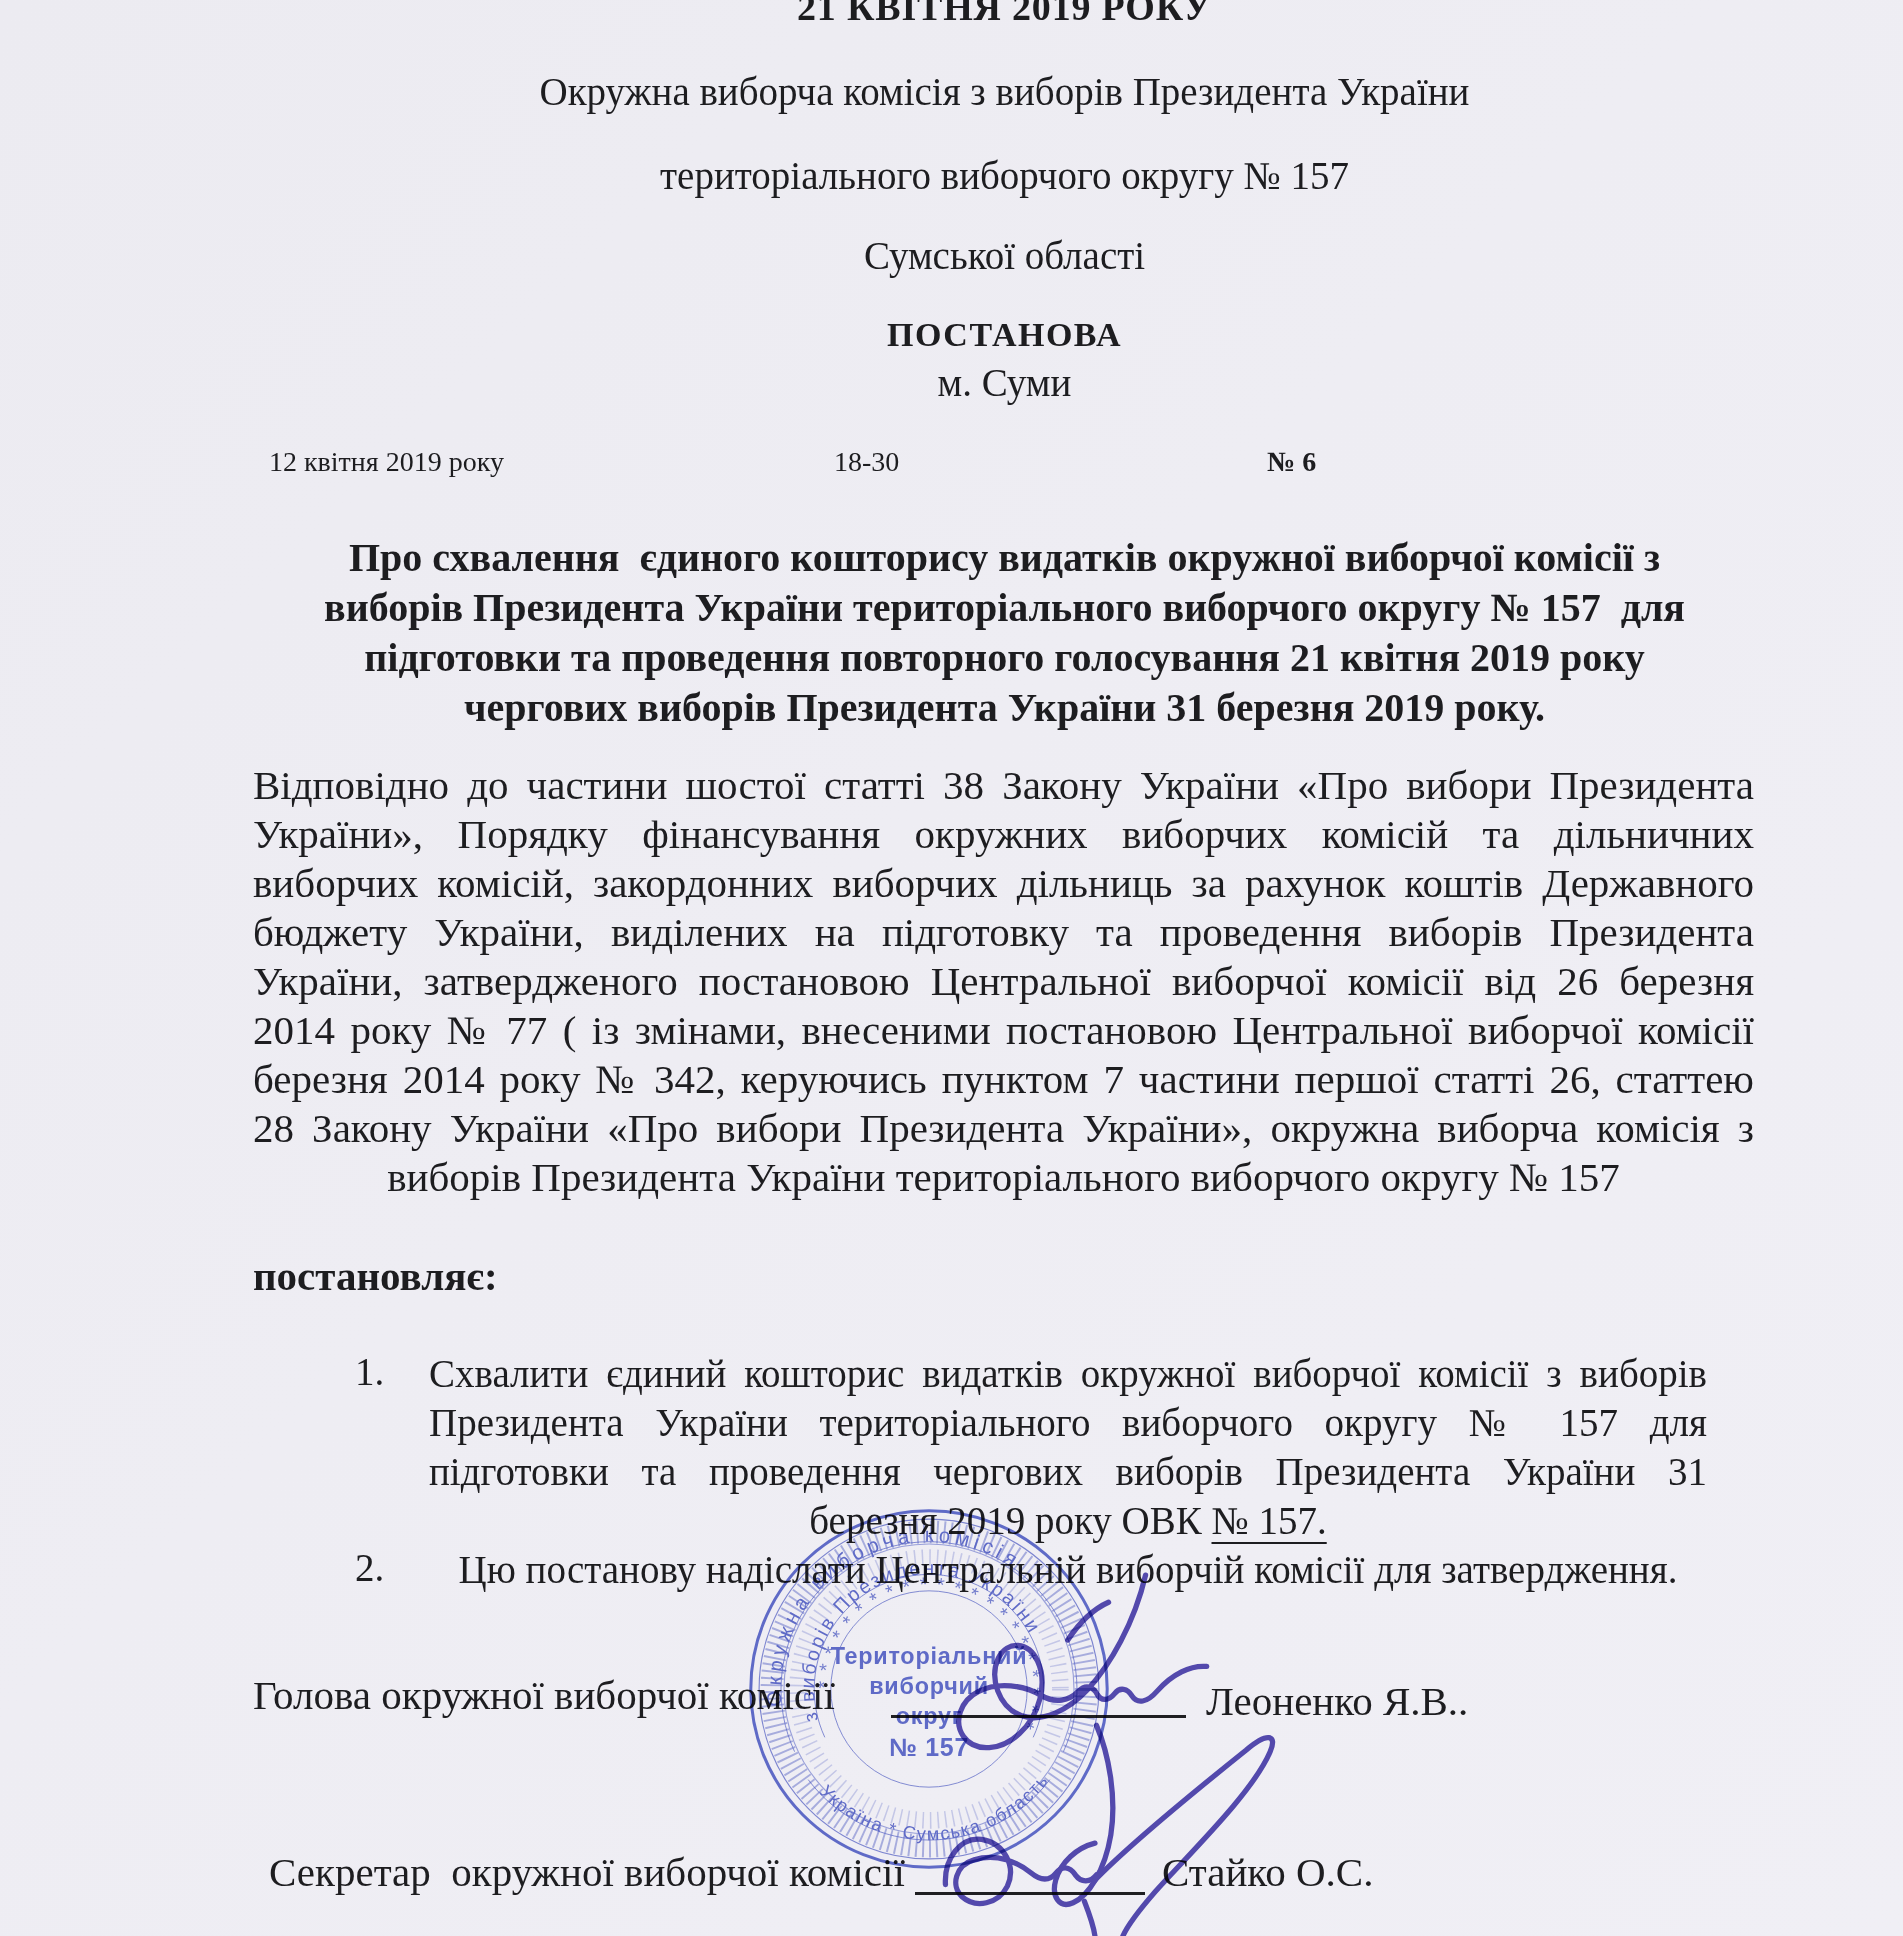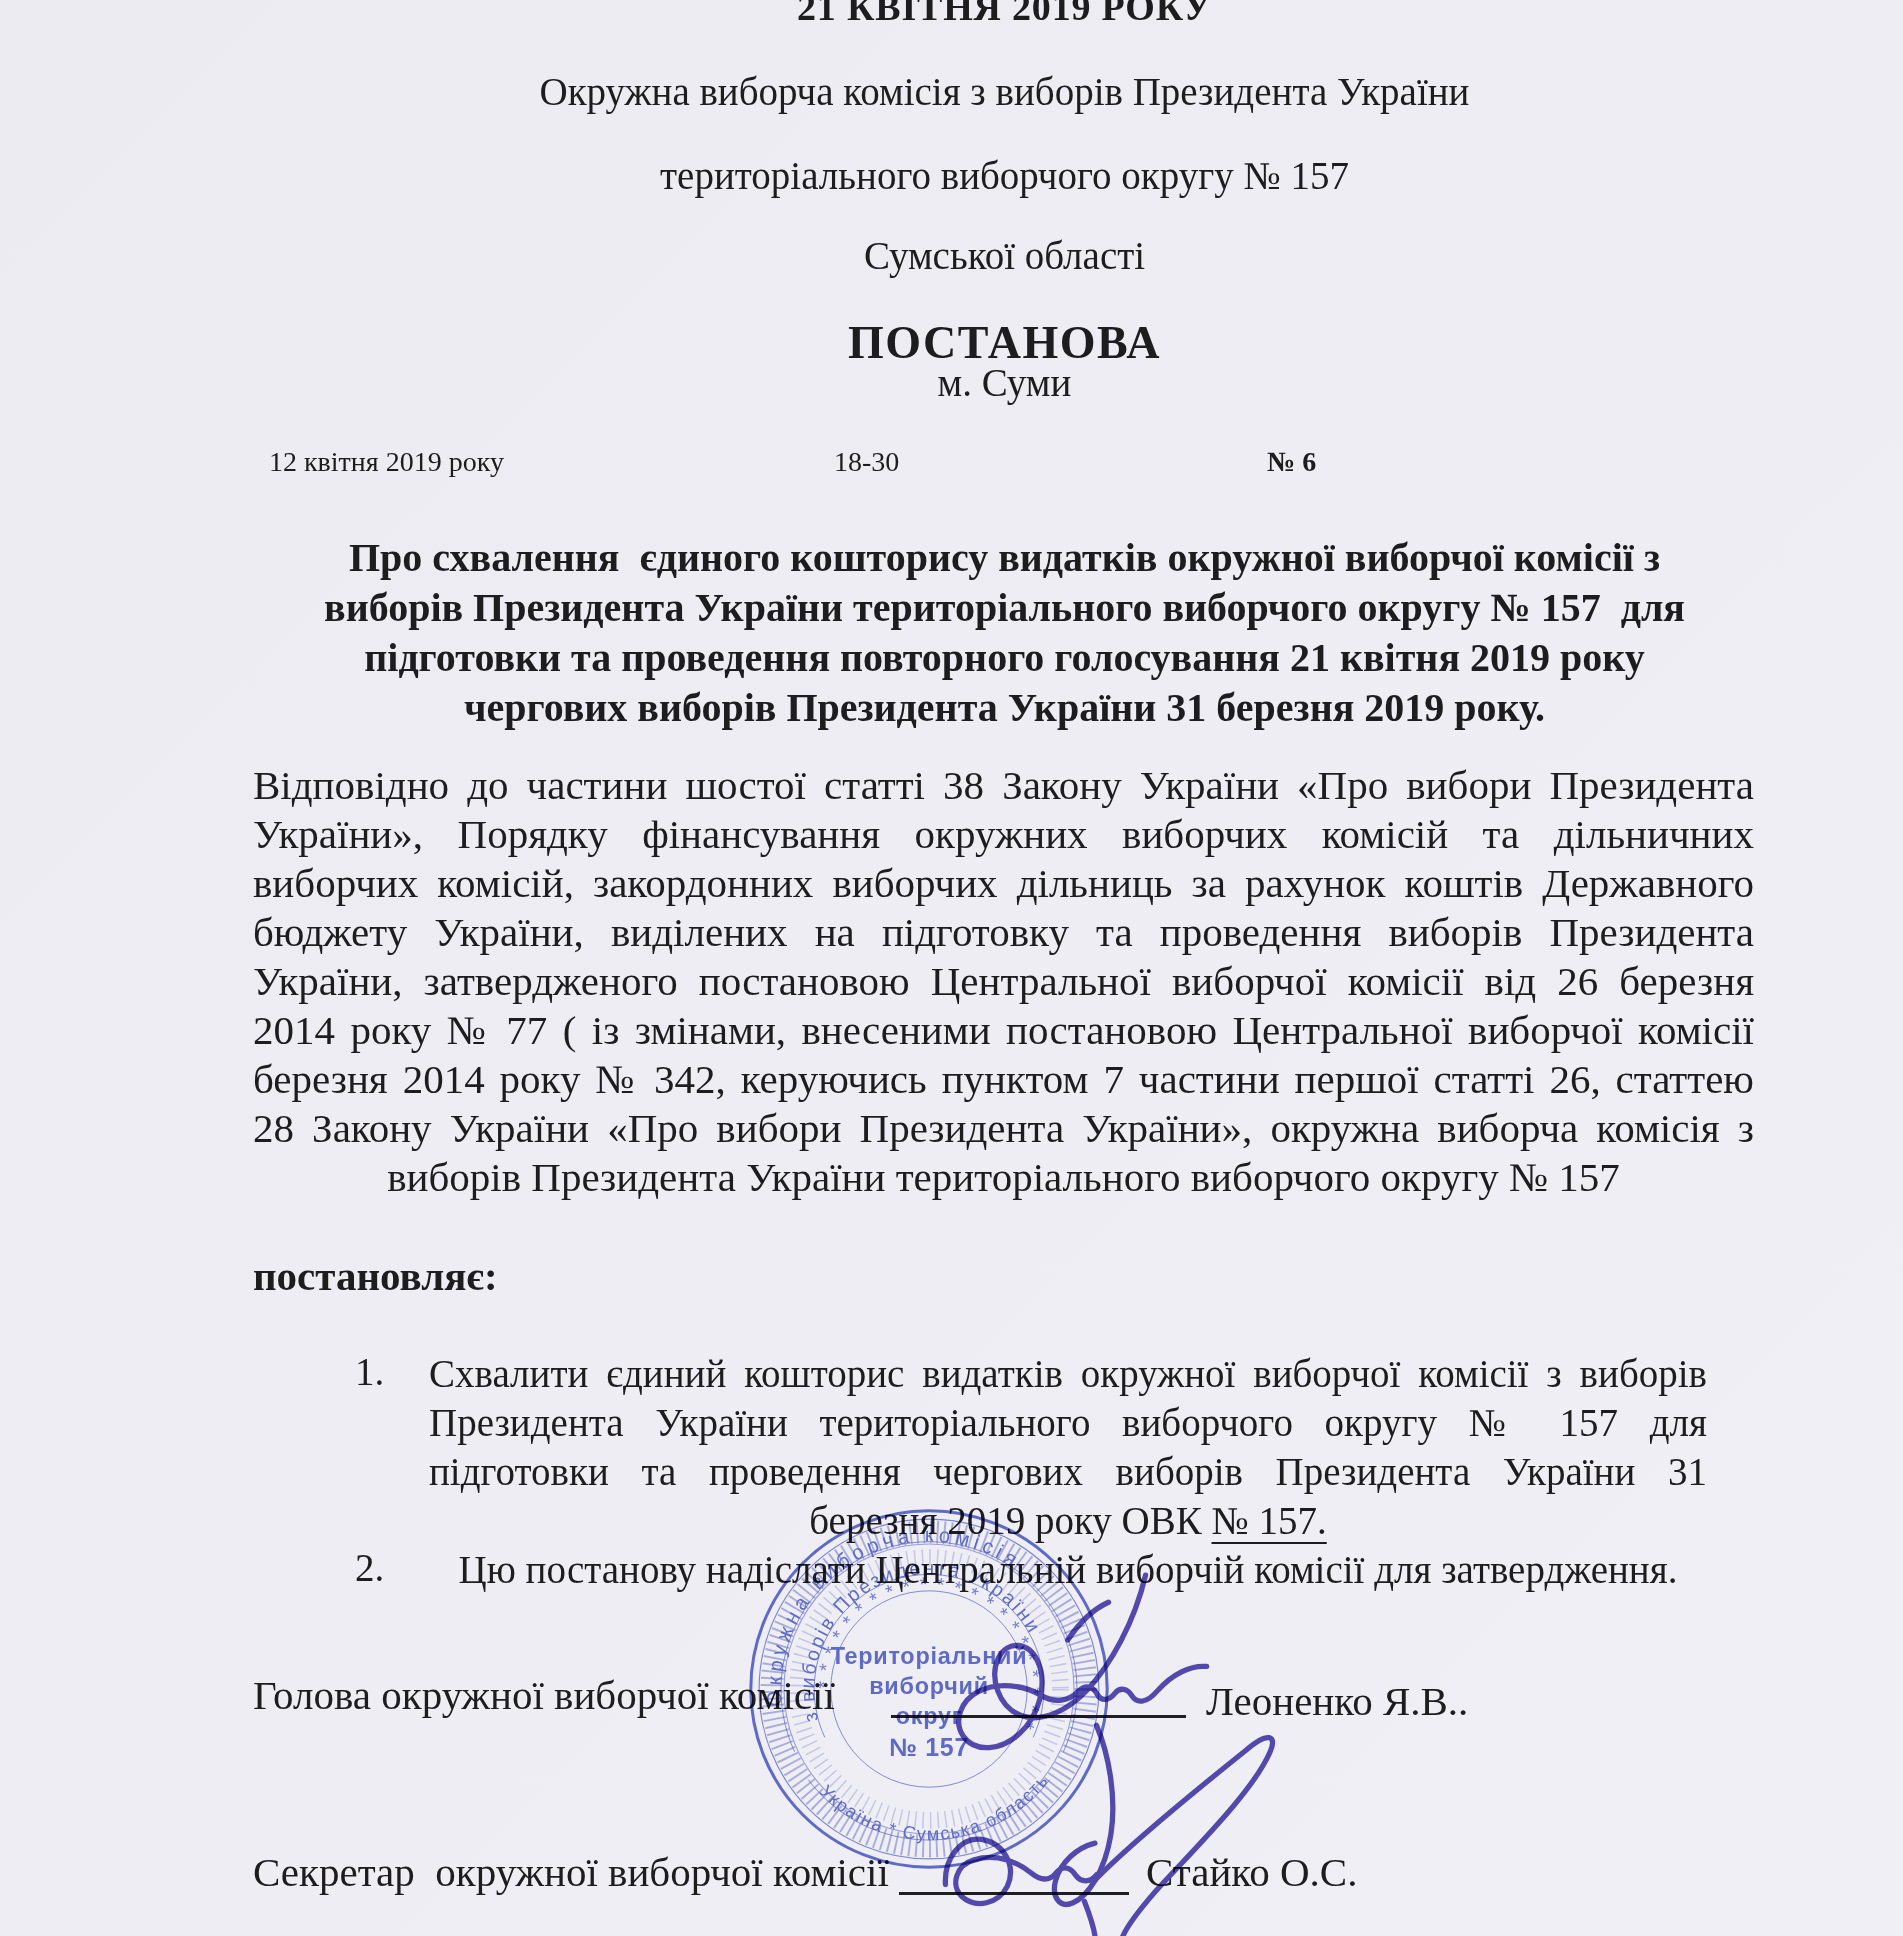--- a/index.html
+++ b/index.html
@@ -13,21 +13,21 @@
   .page{
     position:relative;width:1903px;height:1936px;
     background:linear-gradient(135deg,#ecebf1 0%,#eeedf3 45%,#f0eff5 100%);
   }
   .content{position:absolute;left:253px;top:0;width:1503px;height:1936px;}
   .abs{position:absolute;}
   .ctr{width:100%;text-align:center;}
   .pre{white-space:pre-wrap;}
   .b{font-weight:bold;}
   .fs52{font-size:39px;}
-  .fs56{font-size:46px;}
+  .fs56{font-size:34px;}
   .top-title{top:-15px;font-size:38px;font-weight:bold;letter-spacing:0.8px;}
   .org1{top:69px;}
   .org2{top:153px;}
   .org3{top:233px;}
   .doctype{top:316px;letter-spacing:1.5px;}
   .city{top:360px;}
   .meta{top:446px;left:16px;width:100%;height:45px;font-size:28px;}
   .meta .time{position:absolute;left:565px;top:0;}
   .meta .num{position:absolute;left:998px;top:0;font-weight:bold;}
   .subject{top:533px;left:0;width:100%;font-size:40px;font-weight:bold;line-height:50px;}
@@ -36,21 +36,21 @@
   .jline{text-align:justify;text-align-last:justify;}
   .lline{text-align:center;}
   .resolves{top:1252px;left:0;font-size:41px;font-weight:bold;}
   .li-num{position:absolute;left:102px;font-size:39px;}
   .li-text{position:absolute;left:176px;width:1278px;font-size:39px;line-height:49px;}
   .item1{top:1349px;}
   .item2{top:1545px;}
   .uline-part{text-decoration:underline;text-decoration-thickness:2.3px;text-underline-offset:7.6px;}
   .sigrow{left:0;width:100%;height:53px;font-size:41px;}
   .sig1{top:1671px;}
-  .sig2{top:1848px;}
+  .sig2{top:1848px;margin-left:16px;}
   .sigline{position:absolute;border-bottom:3px solid #1f1f22;height:44px;}
   .sig1 .sigline{left:638px;width:295px;}
   .sig2 .sigline{left:646px;width:230px;}
   .signame1{position:absolute;left:953px;top:6px;}
   .signame2{position:absolute;left:893px;top:0;}
   .stamp{
     position:absolute;left:744px;top:1504px;width:370px;height:370px;
     mix-blend-mode:multiply;opacity:.82;
   }
   .stamp text{font-family:"Liberation Sans","DejaVu Sans",sans-serif;}

